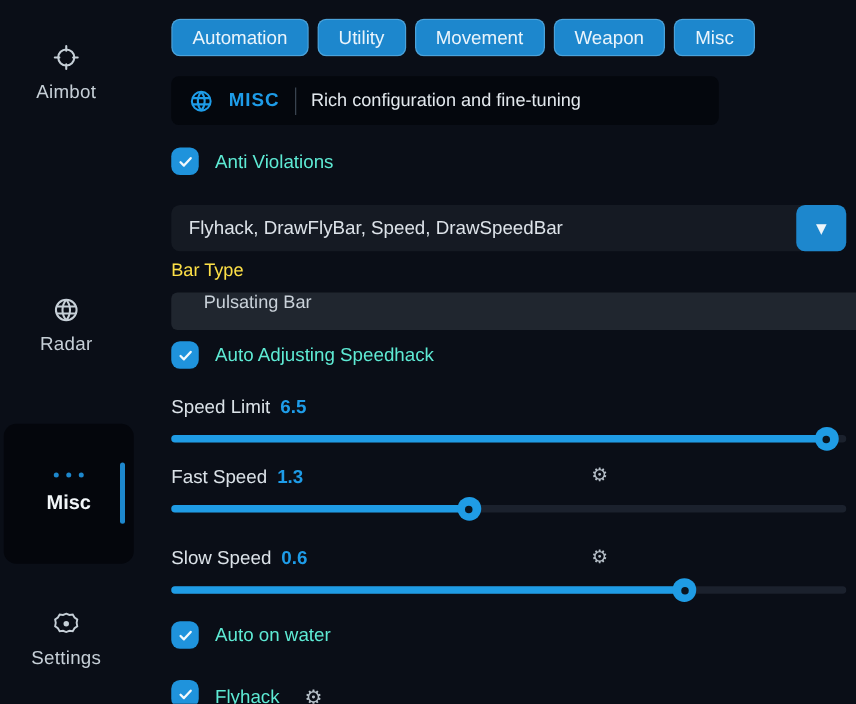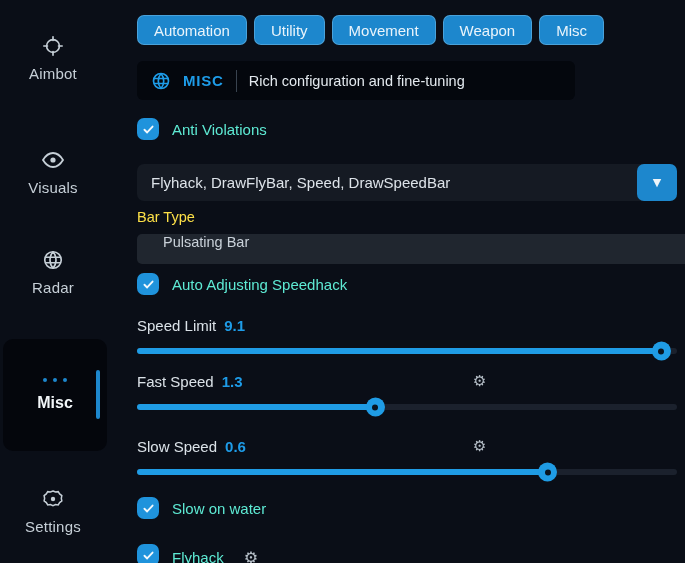--- a/index.html
+++ b/index.html
@@ -14,21 +14,21 @@
   .sidebar { position:absolute; left:0; top:0; width:132px; height:563px; }
   .side-item {
     position:absolute; left:0; width:106px;
     display:flex; flex-direction:column; align-items:center; gap:7px;
     cursor:pointer;
   }
   .side-item .s-icon { width:24px; height:24px; display:flex; align-items:center; justify-content:center; color:#c6cfd7; }
   .side-item .s-label { font-size:15px; color:#c6cfd7; letter-spacing:.2px; }
   .side-aimbot { top:34px; }
   .side-visuals { top:148px; }
-  .side-radar { top:248px; }
+  .side-radar { top:236px; }
   .side-settings { top:487px; }
   .misc-card {
     position:absolute; left:3px; top:339px; width:104px; height:112px;
     background:#04060c; border-radius:10px;
     display:flex; flex-direction:column; align-items:center; justify-content:center; gap:12px;
     cursor:pointer;
   }
   .misc-card .dots { display:flex; gap:6px; }
   .misc-card .dots i { width:4px; height:4px; border-radius:50%; background:#1d87cd; display:block; }
   .misc-card .m-label { color:#f2f6f9; font-weight:bold; font-size:16px; }
@@ -107,29 +107,20 @@
         <circle cx="12" cy="12" r="7"></circle>
         <line x1="12" y1="2" x2="12" y2="6"></line>
           <line x1="12" y1="18" x2="12" y2="22"></line>
         <line x1="2" y1="12" x2="6" y2="12"></line>
           <line x1="18" y1="12" x2="22" y2="12"></line>
       </svg>
     </span>
     <span class="s-label">Aimbot</span>
   </div>
 
-  <div class="side-item side-visuals">
-    <span class="s-icon">
-      <svg width="24" height="24" viewBox="0 0 24 24" fill="none" stroke="#c6cfd7" stroke-width="1.8">
-        <path d="M2 12c3-5 7-7 10-7s7 2 10 7c-3 5-7 7-10 7s-7-2-10-7z"></path>
-        <circle cx="12" cy="12" r="2.6" fill="#c6cfd7" stroke="none"></circle>
-      </svg>
-    </span>
-    <span class="s-label">Visuals</span>
-  </div>
 
   <div class="side-item side-radar">
     <span class="s-icon">
       <svg width="22" height="22" viewBox="0 0 24 24" fill="none" stroke="#c6cfd7" stroke-width="1.8">
         <circle cx="12" cy="12" r="9"></circle>
         <path d="M12 3a14 14 0 0 1 0 18M12 3a14 14 0 0 0 0 18M3.5 9h17M3.5 15h17"></path>
       </svg>
     </span>
     <span class="s-label">Radar</span>
   </div>
@@ -209,21 +200,21 @@
       <svg width="13" height="13" viewBox="0 0 24 24">
           <path d="M4.5 12.5l5 5 10-11" stroke="#f2f8fc" stroke-width="3.4" fill="none" stroke-linecap="round" stroke-linejoin="round"></path>
         </svg>
     </span>
     <span class="check-label">Auto Adjusting Speedhack</span>
   </div>
 
   <div class="sg1">
     <div class="slider-label-row">
       <span class="slider-label">Speed Limit</span>
-      <span class="slider-value">9.1</span>
+      <span class="slider-value">6.5</span>
     </div>
     <div class="slider">
       <div class="slider-track">
         <div class="slider-fill" style="width: 97%;">
           <div class="slider-handle"></div>
         </div>
       </div>
     </div>
   </div>
 
@@ -256,21 +247,21 @@
       </div>
     </div>
   </div>
 
   <div class="check-row row-walk">
     <span class="checkbox">
       <svg width="13" height="13" viewBox="0 0 24 24">
           <path d="M4.5 12.5l5 5 10-11" stroke="#f2f8fc" stroke-width="3.4" fill="none" stroke-linecap="round" stroke-linejoin="round"></path>
         </svg>
     </span>
-    <span class="check-label">Slow on water</span>
+    <span class="check-label">Auto on water</span>
   </div>
 
   <div class="check-row row-flyhack">
     <span class="checkbox">
       <svg width="13" height="13" viewBox="0 0 24 24">
           <path d="M4.5 12.5l5 5 10-11" stroke="#f2f8fc" stroke-width="3.4" fill="none" stroke-linecap="round" stroke-linejoin="round"></path>
         </svg>
     </span>
     <span class="check-label">Flyhack</span>
     <span class="gear label-gear">⚙</span>

